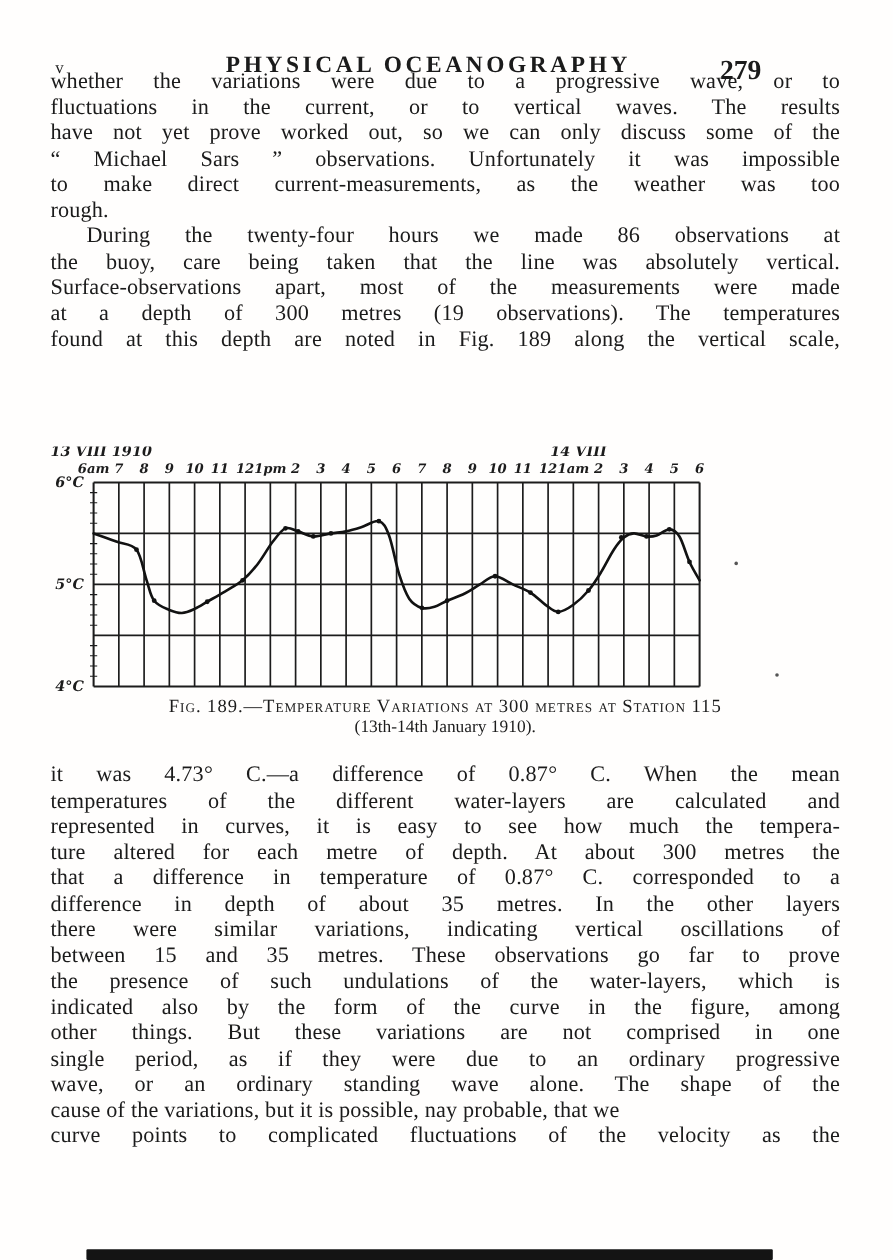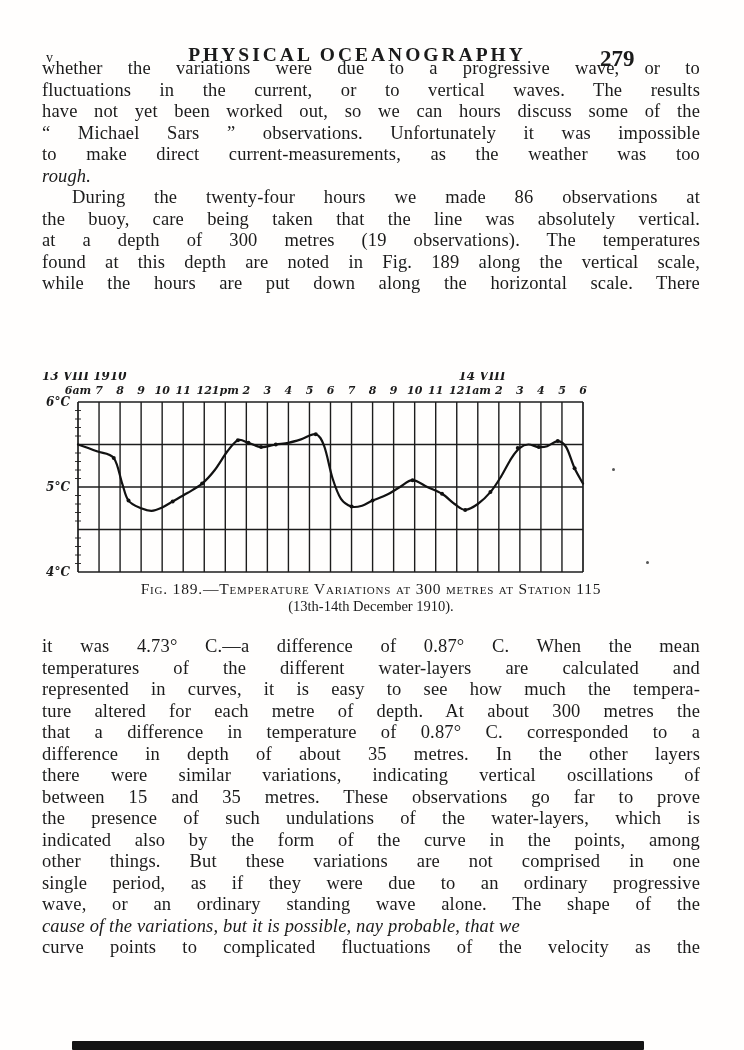--- a/index.html
+++ b/index.html
@@ -9,21 +9,21 @@
   .sig{position:absolute;left:46px;top:50px;font-size:14px;}
   .running-title{position:absolute;left:0;top:44px;width:650px;text-align:center;
         font-size:19.5px;font-weight:bold;letter-spacing:3px;margin-left:32px;}
   .pagenum{position:absolute;left:600px;top:46px;width:66px;font-size:23px;font-weight:bold;}
   
   .textcol{position:absolute;left:42px;width:658px;}
   .tc-top{top:58px;}
   .tc-bottom{top:636px;}
   .line{font-size:18.5px;line-height:21.5px;letter-spacing:0.15px;
         text-align:justify;text-align-last:justify;white-space:normal;}
-  .line.last{text-align-last:left;font-style:italic;}
+  .line.last{text-align-last:left;}
   .line.indent{text-indent:30px;}
   
   .fig-svg{position:absolute;left:36px;top:372px;}
   .caption1{position:absolute;left:42px;top:580px;width:658px;text-align:center;
         font-size:15.5px;font-variant:small-caps;letter-spacing:0.8px;}
   .caption2{position:absolute;left:42px;top:598px;width:658px;text-align:center;font-size:14.5px;}
   
   .speck{position:absolute;width:3px;height:3px;border-radius:50%;background:#555;}
   .bottom-bar{position:absolute;left:72px;top:1041px;width:572px;height:9px;background:#141414;border-radius:1px;}
 </style>
@@ -33,31 +33,31 @@
 <div class="page">
 
   <span class="sig">v</span>
   <div class="running-title">PHYSICAL OCEANOGRAPHY</div>
   <div class="pagenum">279</div>
 
   <div class="textcol tc-top">
     <div>
         <div class="line">whether the variations were due to a progressive wave, or to</div>
         <div class="line">fluctuations in the current, or to vertical waves.  The results</div>
-        <div class="line">have not yet been worked out, so we can hours discuss some of the</div>
+        <div class="line">have not yet prove worked out, so we can only discuss some of the</div>
         <div class="line">“ Michael Sars ” observations.  Unfortunately it was impossible</div>
         <div class="line">to make direct current-measurements, as the weather was too</div>
         <div class="line last">rough.</div>
       </div>
     <div>
         <div class="line indent">During the twenty-four hours we made 86 observations at</div>
         <div class="line">the buoy, care being taken that the line was absolutely vertical.</div>
+        <div class="line">Surface-observations apart, most of the measurements were made</div>
         <div class="line">at a depth of 300 metres (19 observations).  The temperatures</div>
         <div class="line">found at this depth are noted in Fig. 189 along the vertical scale,</div>
-        <div class="line">while the hours are put down along the horizontal scale.  There</div>
       </div>
   </div>
 
   <svg class="fig-svg" width="560" height="206">
       <line x1="42" y1="30" x2="42" y2="200" stroke="#1c1c1c" stroke-width="1.7"></line>
       <line x1="63.04166666666667" y1="30" x2="63.04166666666667" y2="200" stroke="#1c1c1c" stroke-width="1.4"></line>
       <line x1="84.08333333333334" y1="30" x2="84.08333333333334" y2="200" stroke="#1c1c1c" stroke-width="1.4"></line>
       <line x1="105.125" y1="30" x2="105.125" y2="200" stroke="#1c1c1c" stroke-width="1.4"></line>
       <line x1="126.16666666666667" y1="30" x2="126.16666666666667" y2="200" stroke="#1c1c1c" stroke-width="1.4"></line>
       <line x1="147.20833333333331" y1="30" x2="147.20833333333331" y2="200" stroke="#1c1c1c" stroke-width="1.4"></line>
@@ -146,34 +146,34 @@
       <circle cx="376.5625" cy="108.19999999999999" r="2" fill="#111"></circle>
       <circle cx="406.0208333333333" cy="121.80000000000001" r="2" fill="#111"></circle>
       <circle cx="429.1666666666667" cy="137.94999999999996" r="2" fill="#111"></circle>
       <circle cx="454.4166666666667" cy="120.09999999999997" r="2" fill="#111"></circle>
       <circle cx="481.7708333333333" cy="75.9" r="2" fill="#111"></circle>
       <circle cx="502.8125" cy="75.05000000000003" r="2" fill="#111"></circle>
       <circle cx="521.75" cy="69.1" r="2" fill="#111"></circle>
       <circle cx="538.5833333333333" cy="96.30000000000003" r="2" fill="#111"></circle>
     </svg>
   <div class="caption1">Fig. 189.—Temperature Variations at 300 metres at Station 115</div>
-  <div class="caption2">(13th-14th December 1910).</div>
+  <div class="caption2">(13th-14th January 1910).</div>
 
   <div class="textcol tc-bottom">
     <div>
         <div class="line">it was 4.73° C.—a difference of 0.87° C.  When the mean</div>
         <div class="line">temperatures of the different water-layers are calculated and</div>
         <div class="line">represented in curves, it is easy to see how much the tempera-</div>
         <div class="line">ture altered for each metre of depth.  At about 300 metres the</div>
         <div class="line">that a difference in temperature of 0.87° C. corresponded to a</div>
         <div class="line">difference in depth of about 35 metres.  In the other layers</div>
         <div class="line">there were similar variations, indicating vertical oscillations of</div>
         <div class="line">between 15 and 35 metres.  These observations go far to prove</div>
         <div class="line">the presence of such undulations of the water-layers, which is</div>
-        <div class="line">indicated also by the form of the curve in the points, among</div>
+        <div class="line">indicated also by the form of the curve in the figure, among</div>
         <div class="line">other things.  But these variations are not comprised in one</div>
         <div class="line">single period, as if they were due to an ordinary progressive</div>
         <div class="line">wave, or an ordinary standing wave alone.  The shape of the</div>
         <div class="line last">cause of the variations, but it is possible, nay probable, that we</div>
         <div class="line">curve points to complicated fluctuations of the velocity as the</div>
       </div>
   </div>
 
   <span class="speck" style="left:612px;top:468px"></span>
   <span class="speck" style="left:646px;top:561px"></span>

